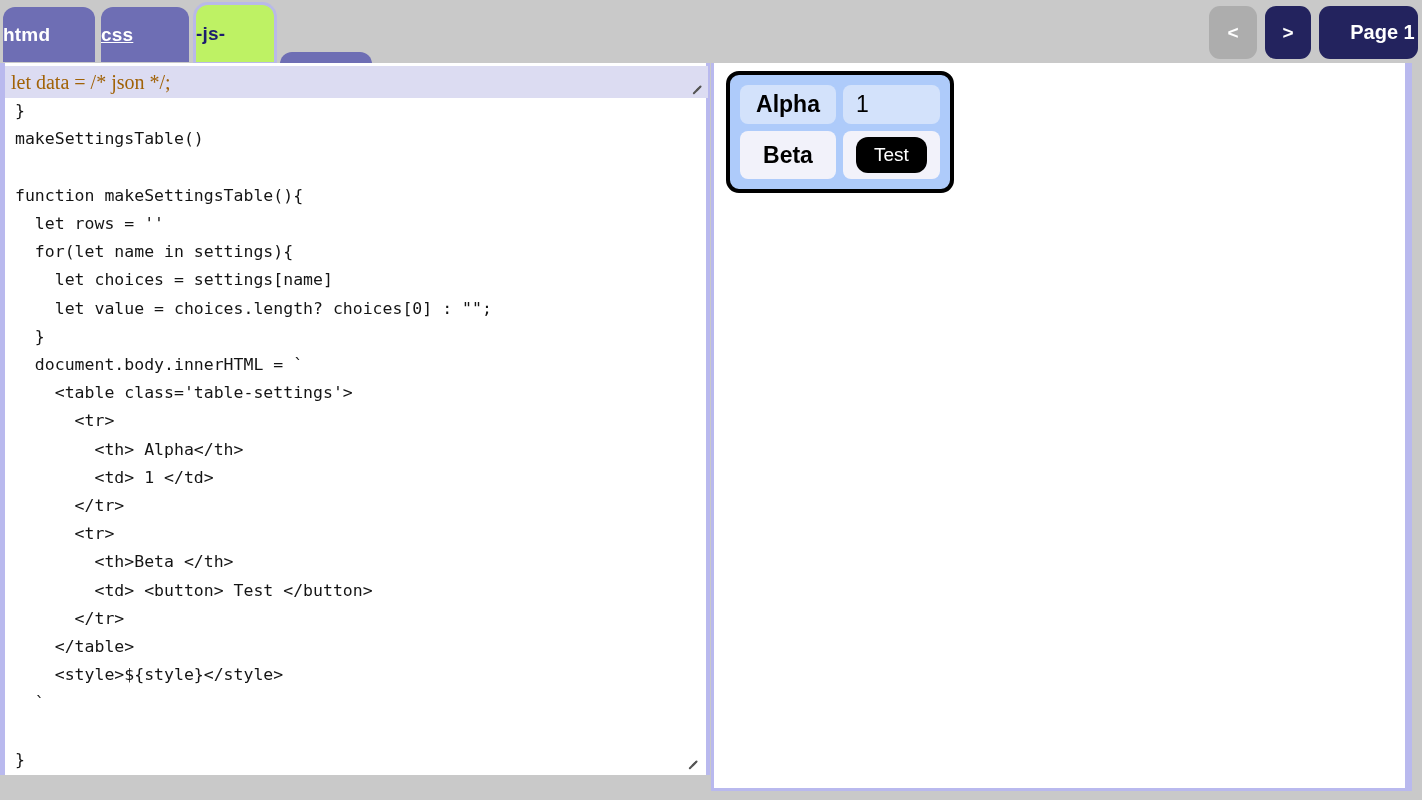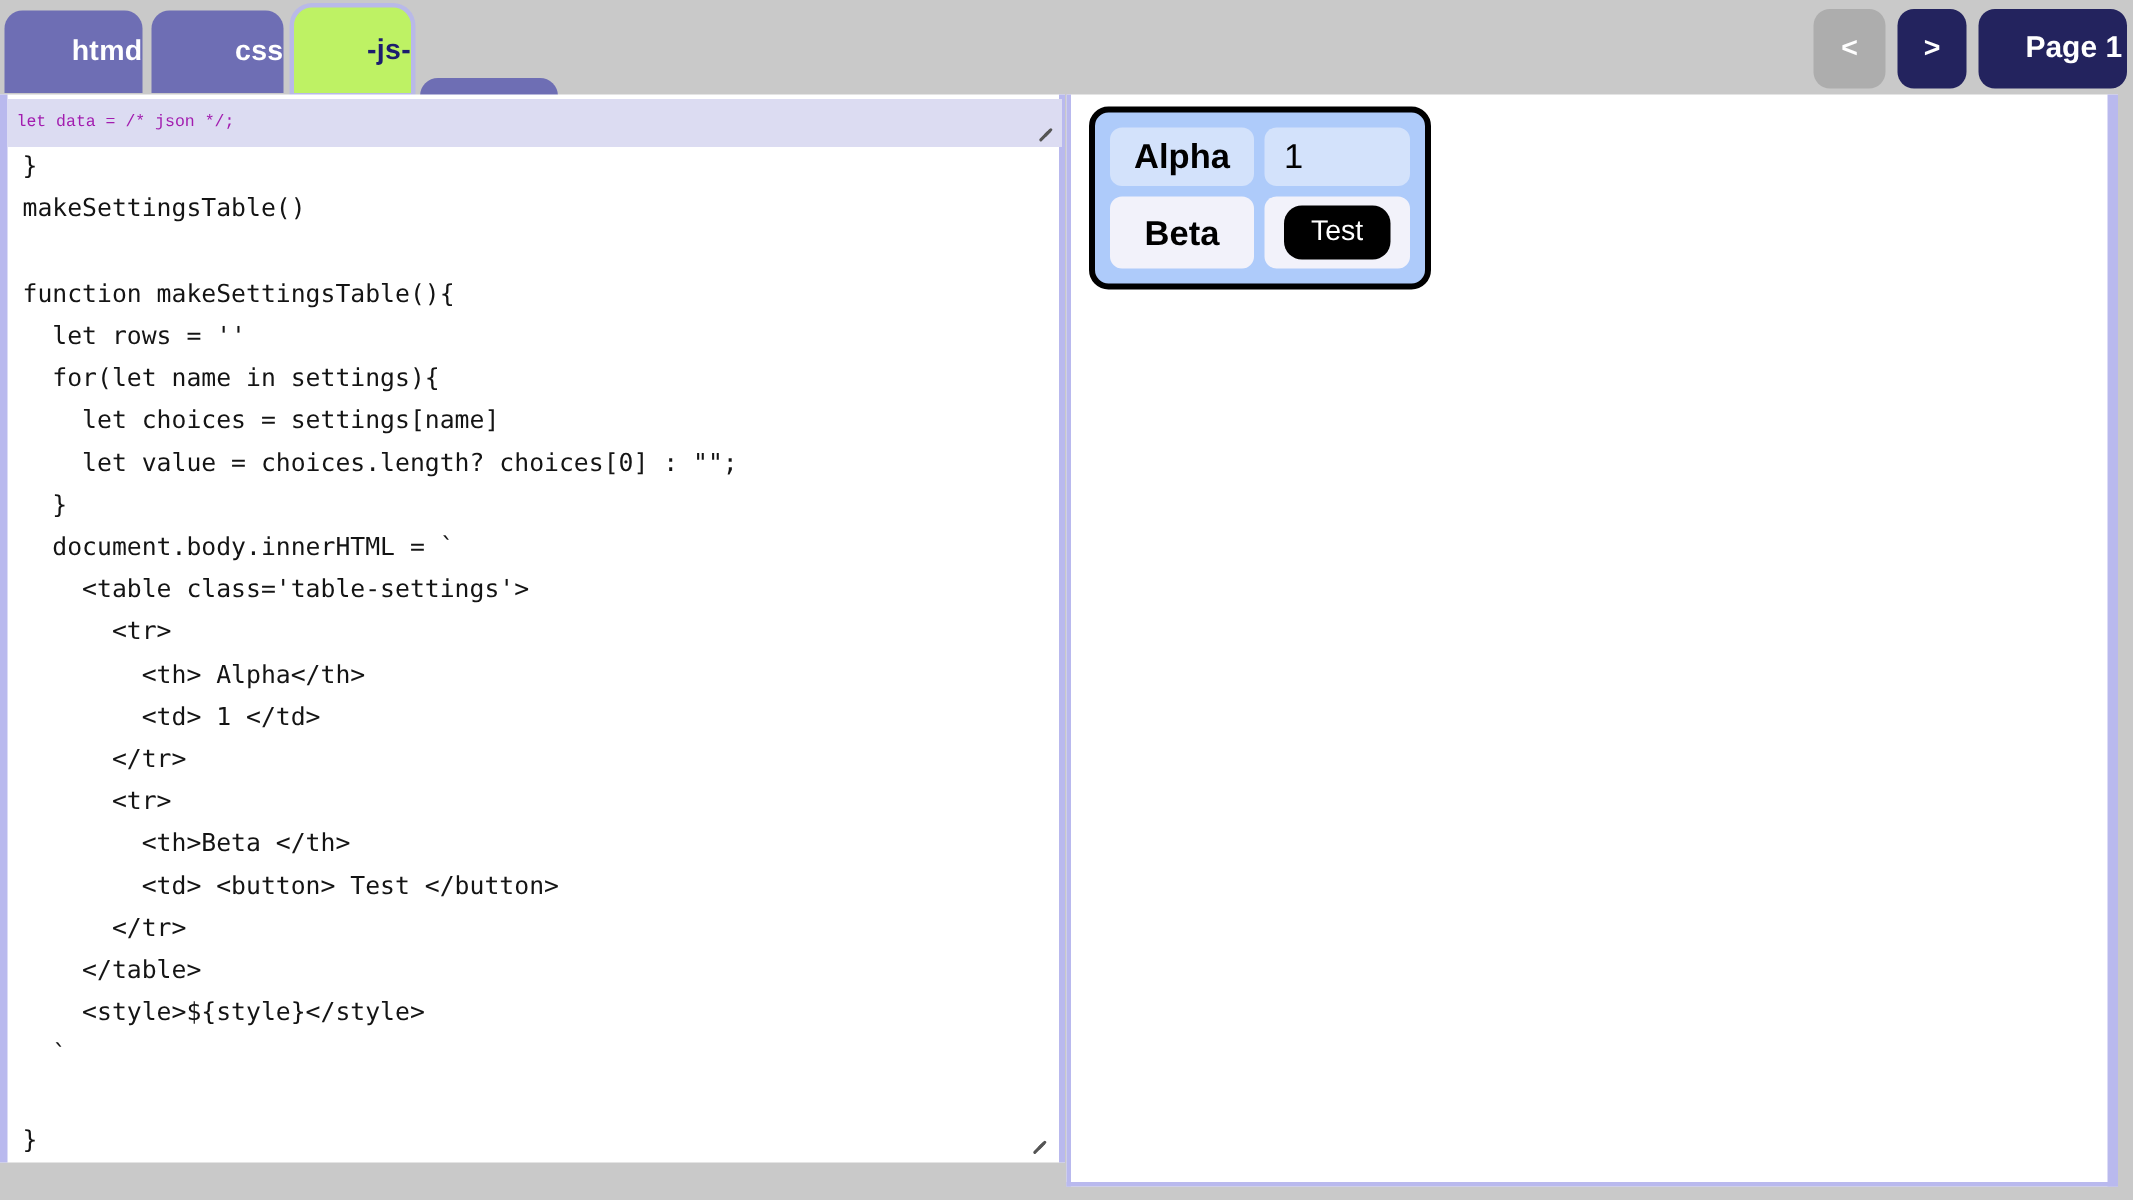--- a/index.html
+++ b/index.html
@@ -13,21 +13,21 @@
   
   #tabbar{
     position:absolute;left:0;top:0;width:1422px;height:62px;
   }
   .tab{
     position:absolute;top:7px;height:55px;
     background:#6e6eb4;
     border-radius:12px 12px 0 0;
     color:#ffffff;
     font-size:19px;font-weight:bold;
-    display:flex;align-items:center;justify-content:flex-end;
+    display:flex;align-items:center;justify-content:flex-start;
     box-sizing:border-box;
     cursor:pointer;
     user-select:none;
     letter-spacing:.2px;
   }
   .tab.active{
     background:#bef264;
     color:#1d1d6e;
     box-shadow:0 0 0 3px #b9b9e8;
     top:5px;height:57px;
@@ -73,23 +73,23 @@
 
   
   #overlay{
     position:absolute;left:5px;top:66px;width:703px;height:32px;
     background:#dcdcf2;
     box-sizing:border-box;
     overflow:hidden;
   }
   #overlay .txt{
     position:absolute;left:6px;top:4px;
-    font-family:Liberation Mono, monospace;
-    font-size:11px;line-height:24px;
-    color:#a21caf;
+    font-family:Liberation Serif, serif;
+    font-size:20px;line-height:24px;
+    color:#a16207;
     white-space:pre;
   }
 
   
   #preview{
     position:absolute;left:711px;top:63px;width:701px;height:728px;
     background:#ffffff;
     border-left:3px solid #b9b9ee;
     border-right:7px solid #b9b9ee;
     border-bottom:3px solid #b9b9ee;
@@ -133,21 +133,21 @@
     cursor:pointer;
   }
 </style>
 </head>
 <body>
 
 <div id="tabbar">
     <div class="tab" style="left: 3px; width: 92px;">
       <span>htmd</span>
     </div>
-    <div class="tab" style="left: 101px; width: 88px;">
+    <div class="tab" style="left: 101px; width: 88px; text-decoration: underline;">
       <span>css</span>
     </div>
     <div class="tab active" style="left: 196px; width: 78px;">
       <span>-js-</span>
     </div>
     <div class="tab" style="left: 280px; width: 92px; margin-top: 45px;">
       <span>json</span>
     </div>
   </div>
 

